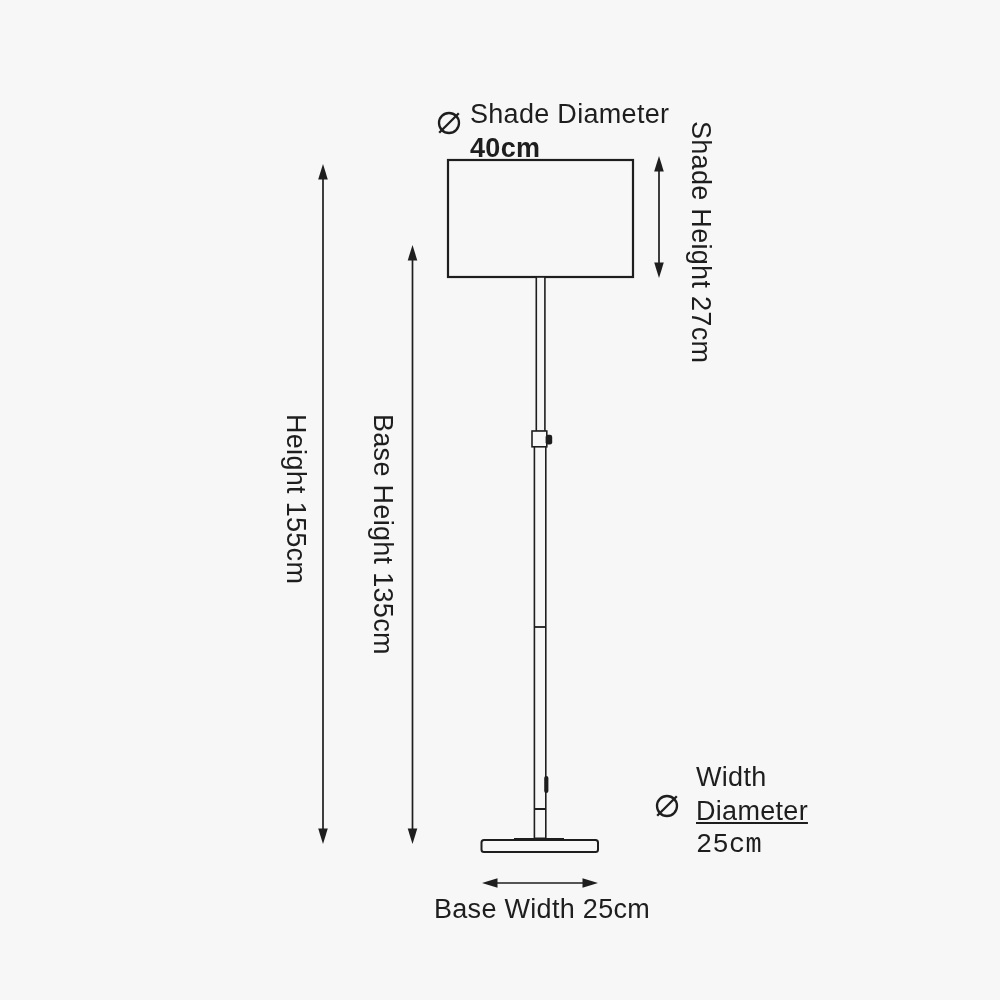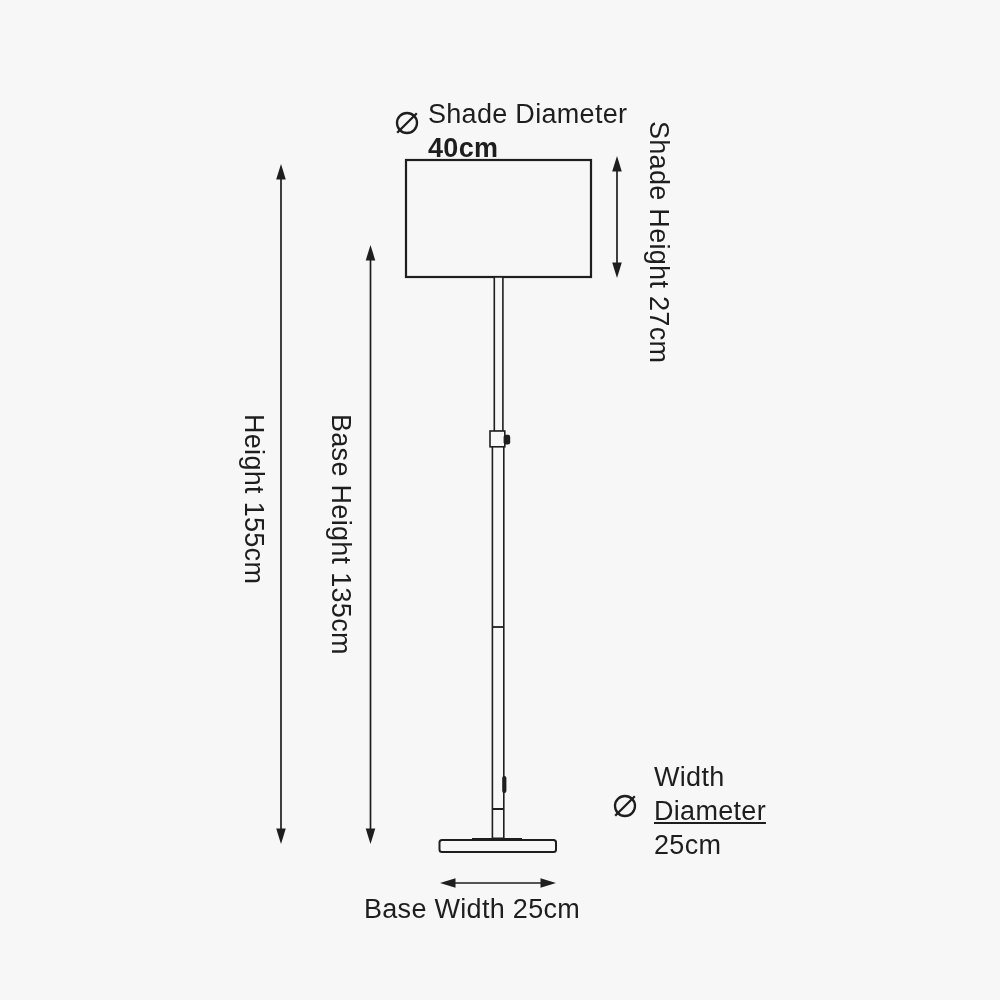--- a/index.html
+++ b/index.html
@@ -7,20 +7,21 @@
     --ink:#1e1e1e;
   }
   html,body{margin:0;padding:0;background:var(--bg);}
   .canvas{
     position:relative;
     width:792px;height:1000px;
     background:var(--bg);
     color:var(--ink);
     font-family:"Liberation Sans","DejaVu Sans",sans-serif;
     overflow:hidden;
+    margin-left:42px;
   }
   svg.draw{position:absolute;left:0;top:0;}
   .lbl{
     position:absolute;
     font-size:27px;
     letter-spacing:.3px;
     color:var(--ink);
     white-space:nowrap;
     line-height:1;
   }
@@ -97,18 +98,18 @@
 
   <div class="lbl vertical" style="left:672px;top:121px;">Shade Height 27cm</div>
 
   <div class="lbl vertical" style="left:267px;top:414px;">Height 155cm</div>
 
   <div class="lbl vertical" style="left:354px;top:414px;">Base Height 135cm</div>
 
   <div class="lbl multiline" style="left:654px;top:760px;">
     <span style="display:block;">Width</span>
     <span style="display:block;text-decoration:underline;">Diameter</span>
-    <span style="display:block;">25cm</span>
+    <span style="display:block;font-family:Liberation Mono, monospace;">25cm</span>
   </div>
 
-  <div class="lbl center-h" style="left:472px;top:896px;">Base Width 25cm</div>
+  <div class="lbl center-h" style="left:500px;top:896px;">Base Width 25cm</div>
 
 </div>
 
 </body></html>

